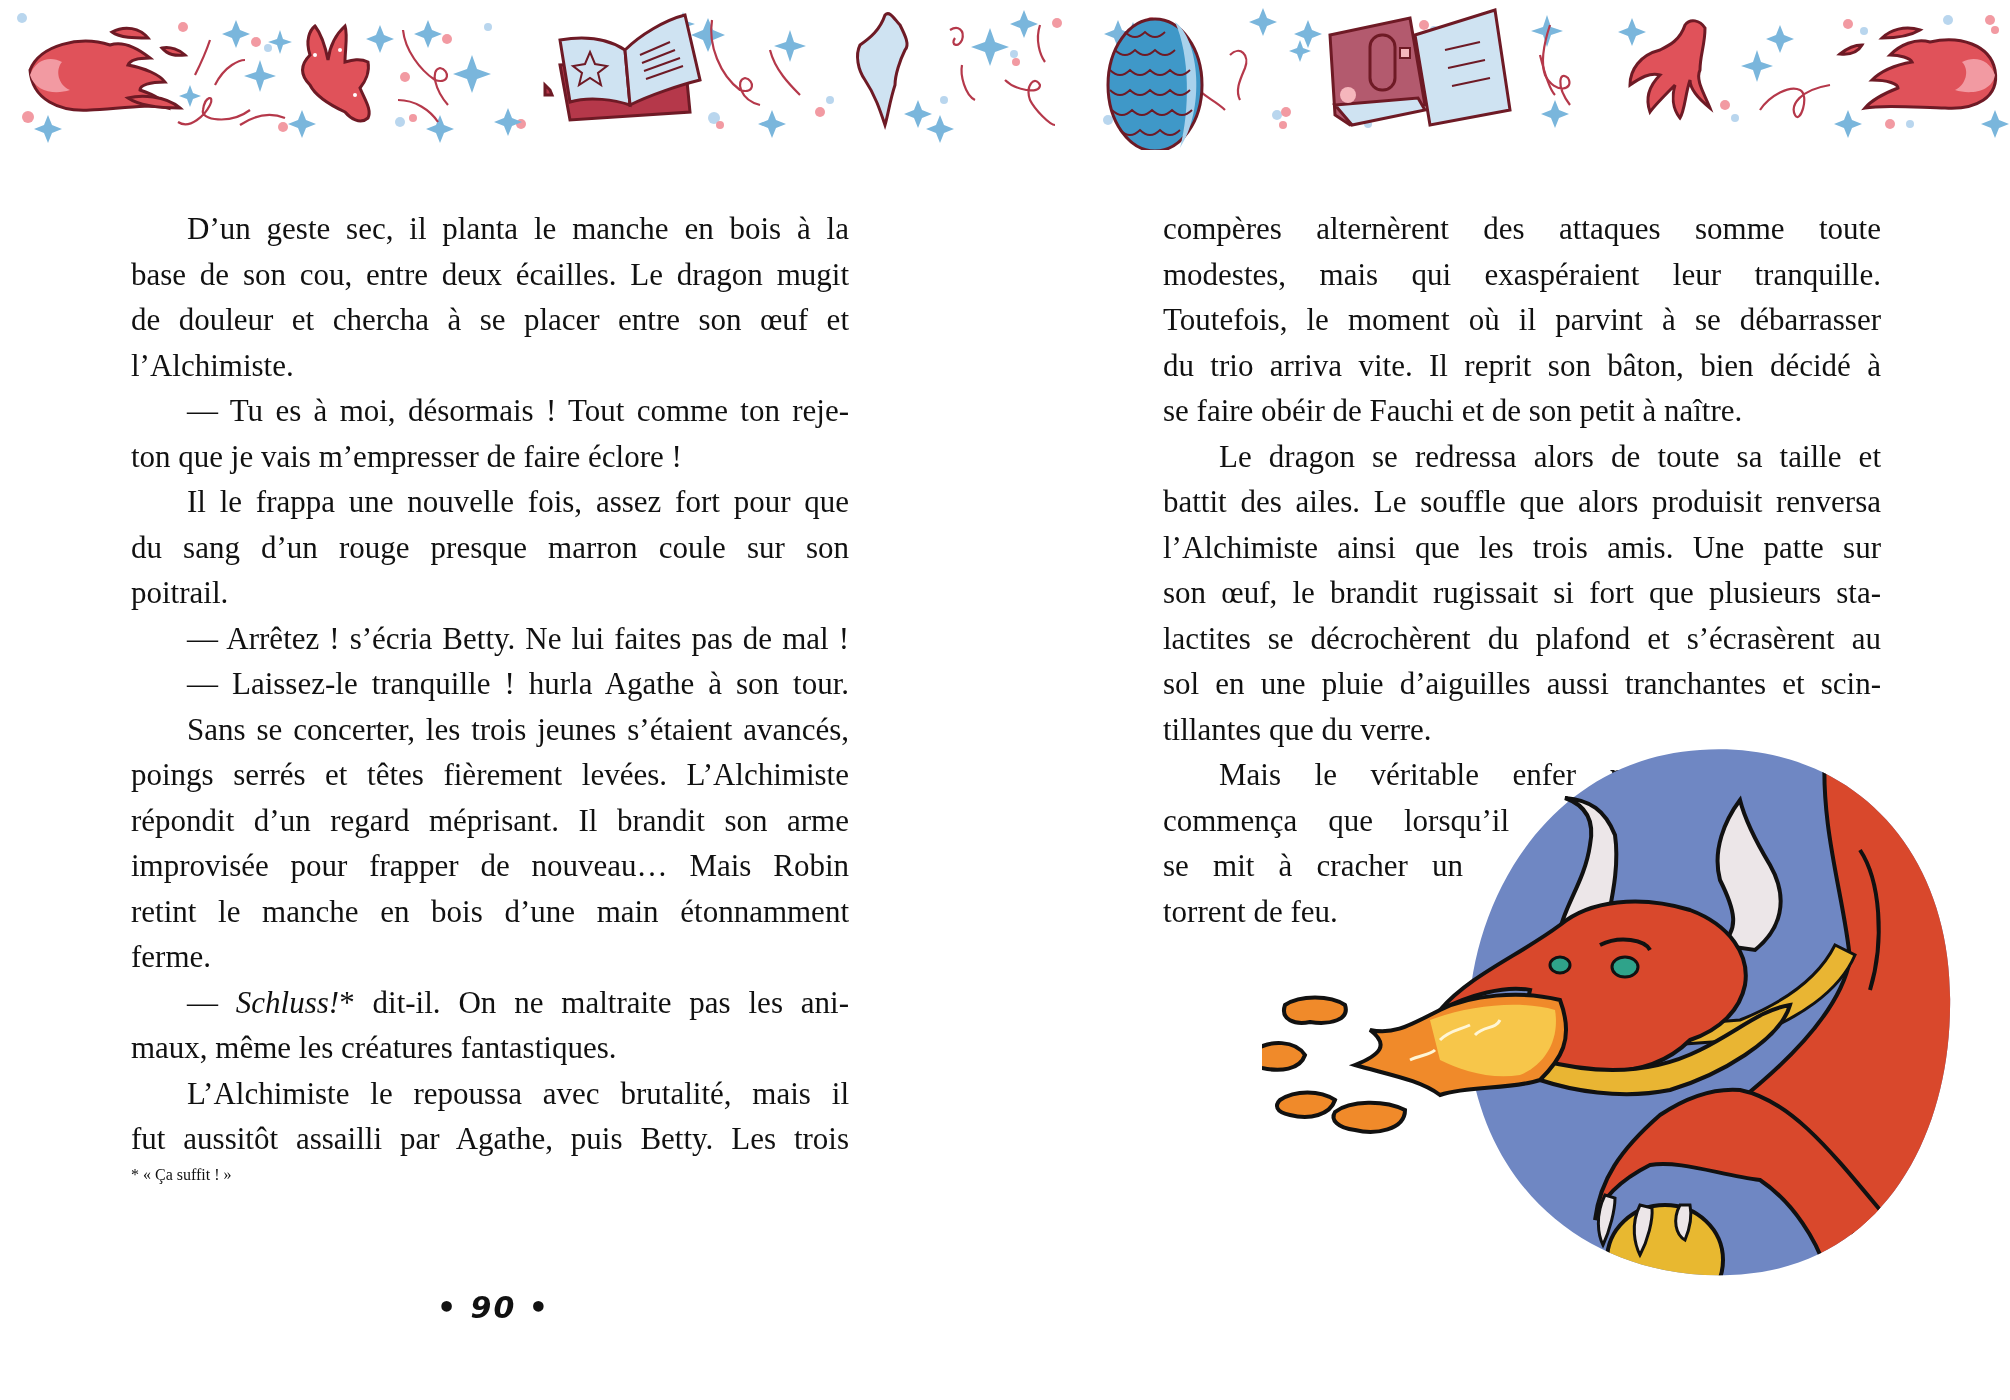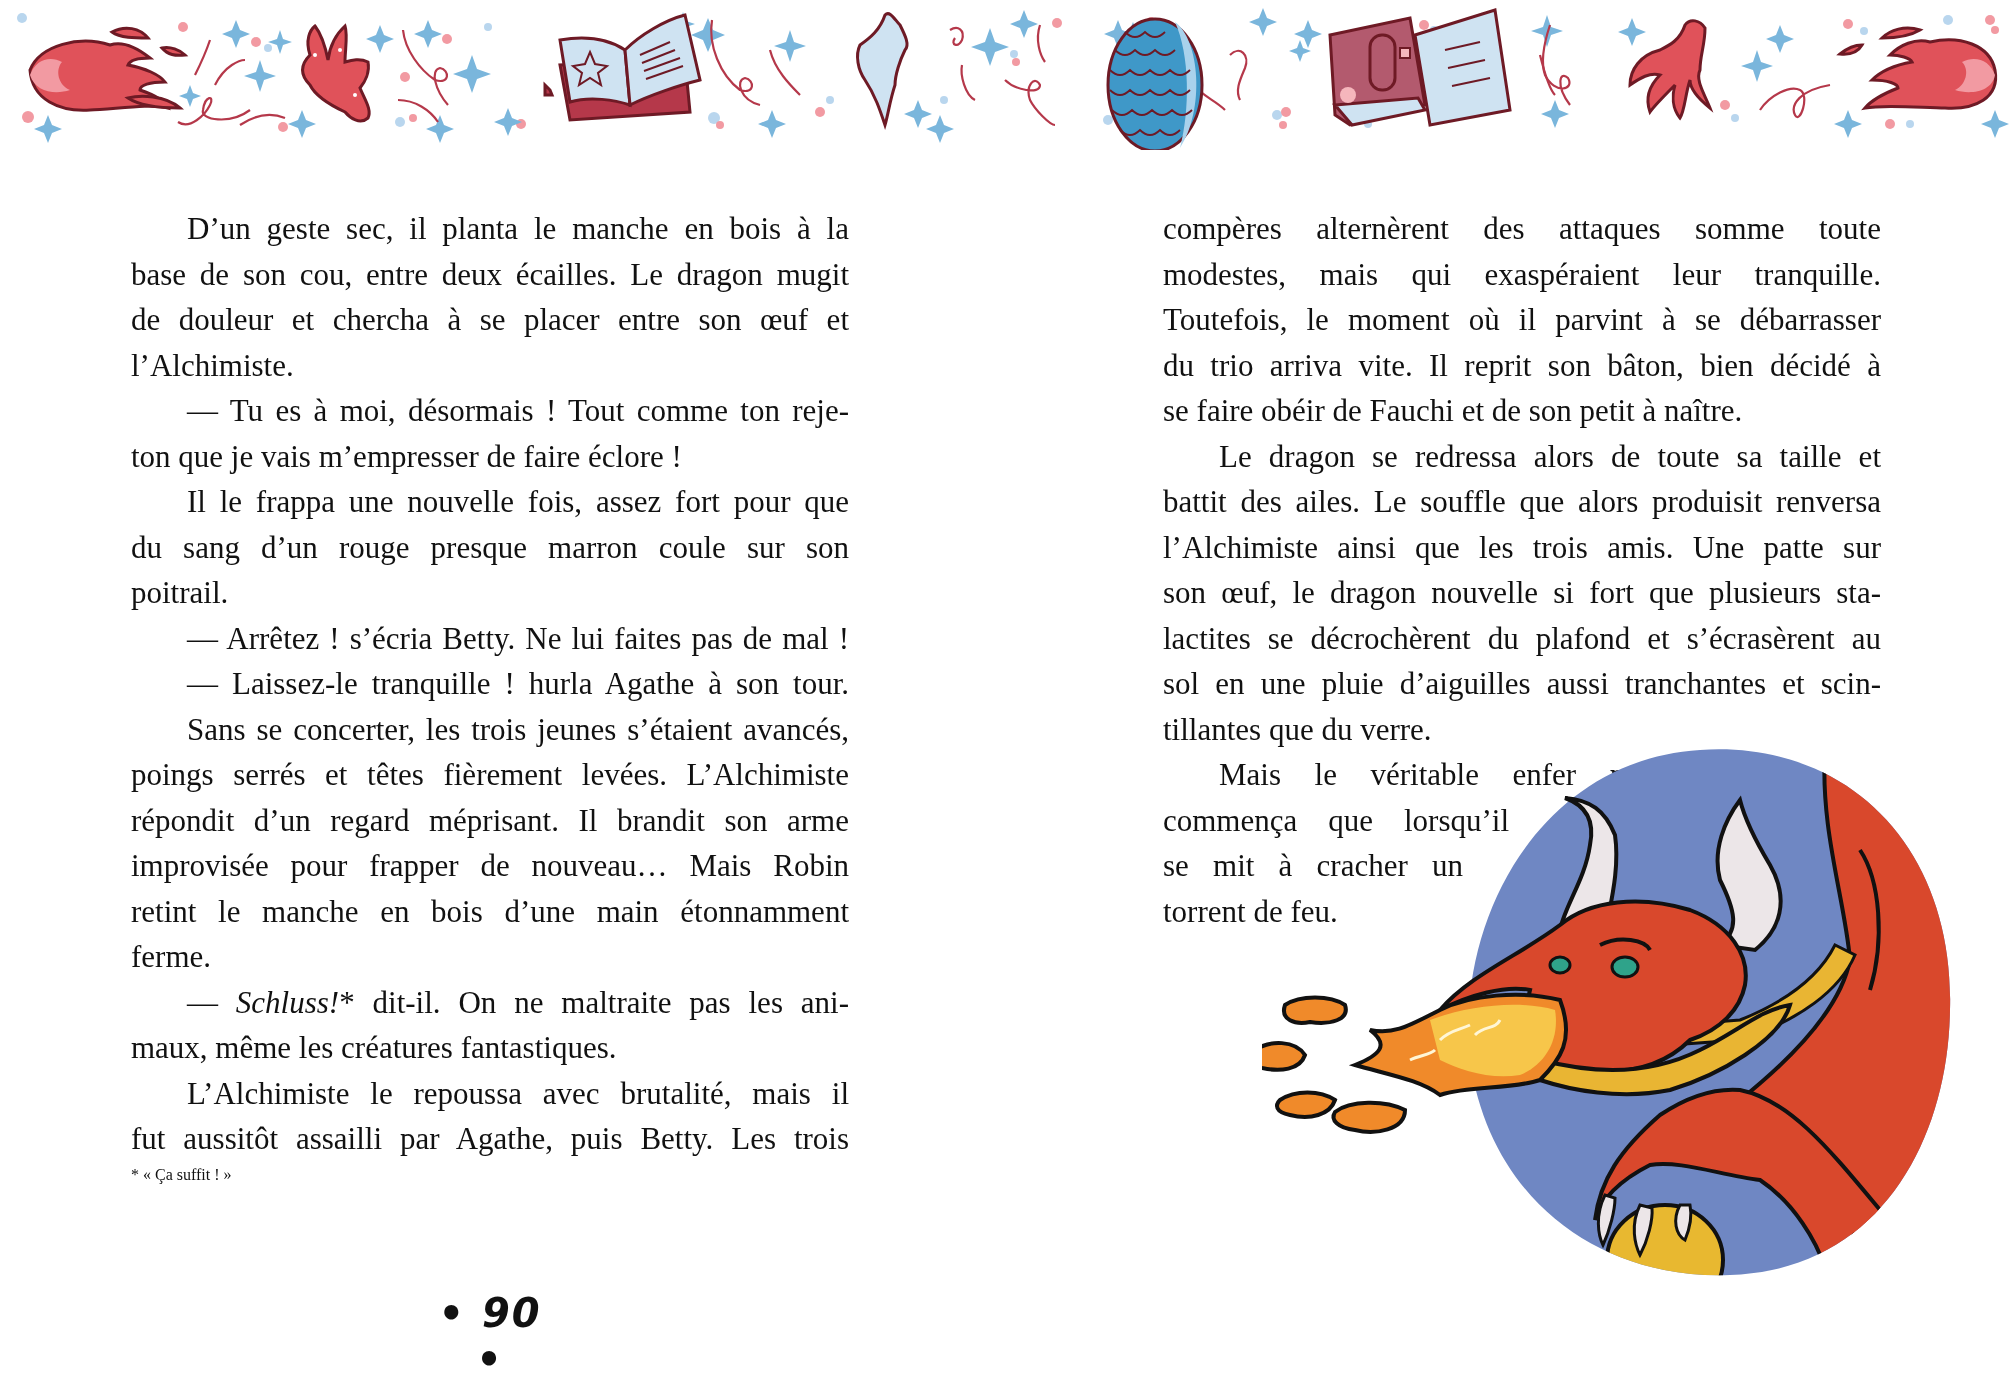--- a/index.html
+++ b/index.html
@@ -10,22 +10,22 @@
          line-height:45.5px;margin-top:28px; }
   .col.left { left:131px; }
   .col.right { left:1163px; }
   .line { display:block; height:45.5px; white-space:nowrap; text-align:justify; text-align-last:justify; }
   .line.last { text-align-last:left; }
   .line.indent { padding-left:56px; }
   .line.short { width:420px; }
   .line.short2 { width:346px; }
   .line.short3 { width:300px; }
   .footnote { position:absolute; left:131px; top:1166px; font-family:"Liberation Serif","DejaVu Serif",serif; font-size:16px; color:#111; }
-  .pagenum { position:absolute; left:430px; top:1290px; width:120px; text-align:center;
-             font-family:"DejaVu Sans",sans-serif; font-weight:bold; font-style:italic; font-size:40px; color:#111; letter-spacing:2px; }
+  .pagenum { position:absolute; left:430px; top:1290px; width:120px; text-align:right;
+             font-family:"DejaVu Sans",sans-serif; font-weight:bold; font-style:italic; font-size:30px; color:#111; letter-spacing:2px; }
   .illus { position:absolute; left:1262px; top:740px; width:700px; height:545px; }
   i.it { font-style:italic; }
 </style>
 </head>
 <body>
 
 <svg class="banner" viewBox="0 0 2010 150">
 
   <g>
     <circle cx="22" cy="18" r="5" fill="#b9d6ee"></circle>
@@ -228,21 +228,21 @@
 
 <div class="col right">
   <span class="line">compères alternèrent des attaques somme toute</span>
   <span class="line">modestes, mais qui exaspéraient leur tranquille.</span>
   <span class="line">Toutefois, le moment où il parvint à se débarrasser</span>
   <span class="line">du trio arriva vite. Il reprit son bâton, bien décidé à</span>
   <span class="line last">se faire obéir de Fauchi et de son petit à naître.</span>
   <span class="line indent">Le dragon se redressa alors de toute sa taille et</span>
   <span class="line">battit des ailes. Le souffle que alors produisit renversa</span>
   <span class="line">l’Alchimiste ainsi que les trois amis. Une patte sur</span>
-  <span class="line">son œuf, le dragon nouvelle si fort que plusieurs sta-</span>
+  <span class="line">son œuf, le brandit rugissait si fort que plusieurs sta-</span>
   <span class="line">lactites se décrochèrent du plafond et s’écrasèrent au</span>
   <span class="line">sol en une pluie d’aiguilles aussi tranchantes et scin-</span>
   <span class="line last">tillantes que du verre.</span>
   <span class="line indent short">Mais le véritable enfer ne</span>
   <span class="line short2">commença que lorsqu’il</span>
   <span class="line short3">se mit à cracher un</span>
   <span class="line last">torrent de feu.</span>
 </div>
 
 <svg class="illus" viewBox="1262 740 700 545">

